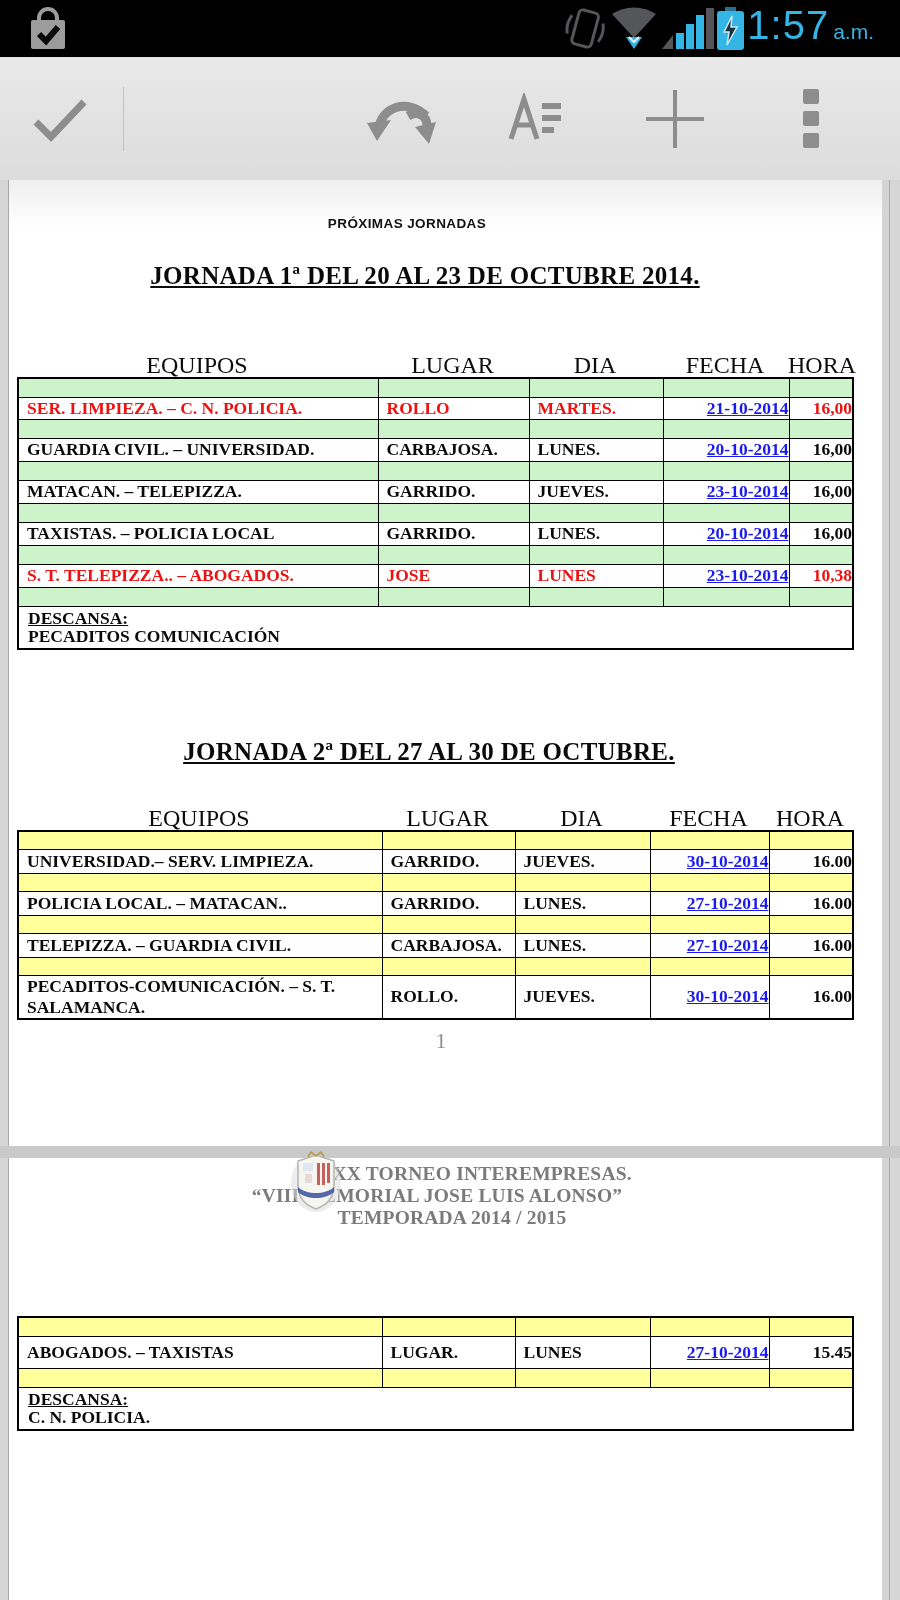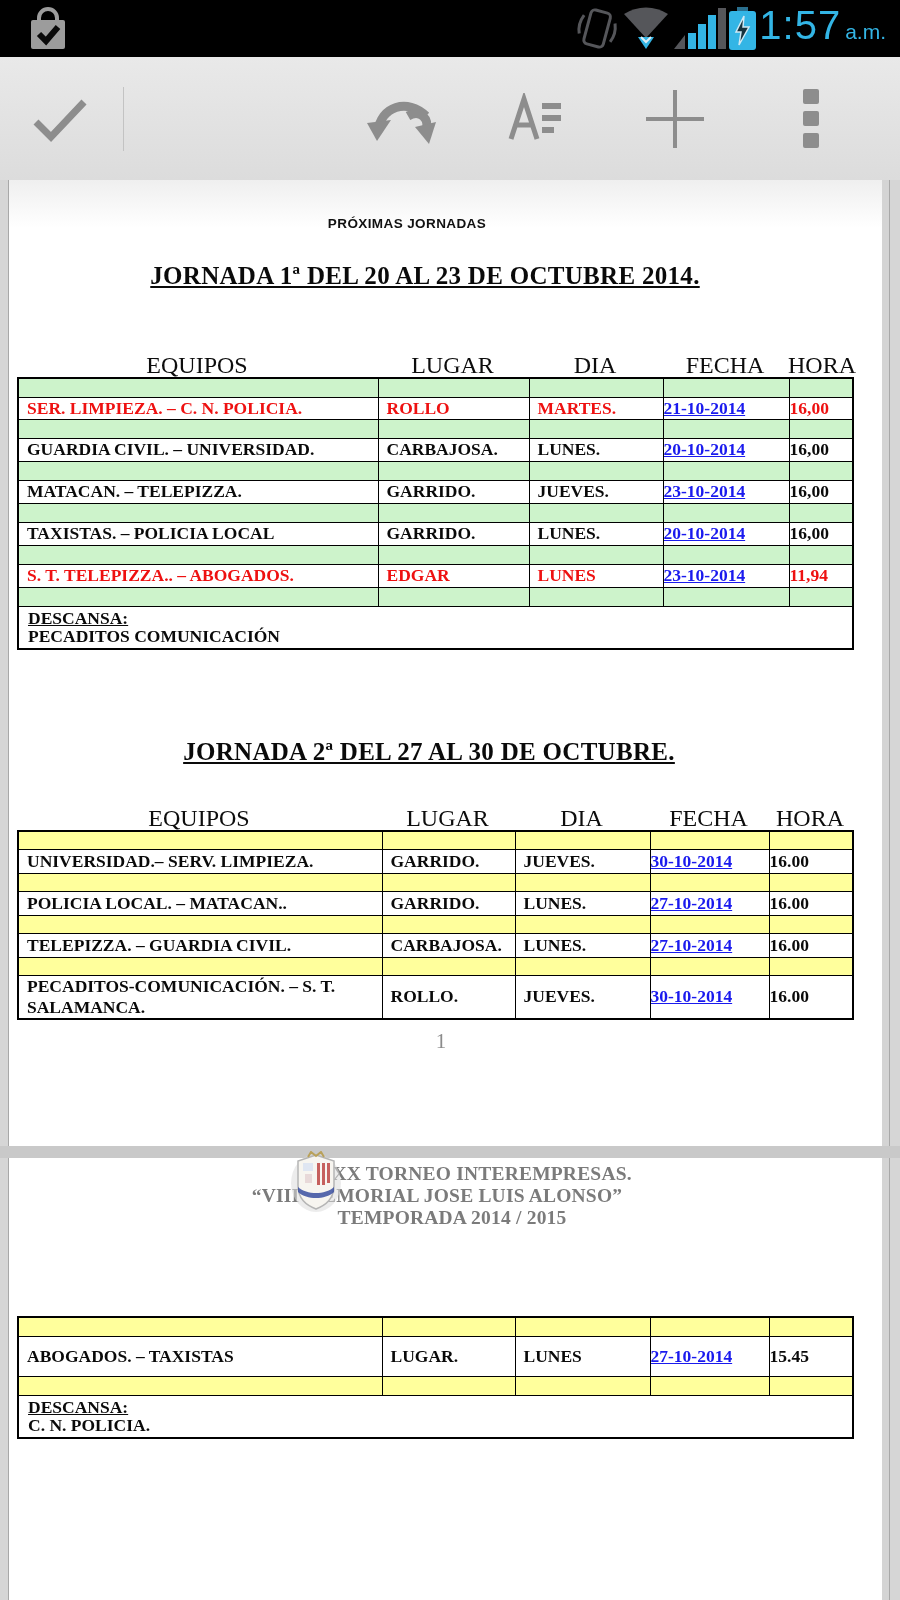--- a/index.html
+++ b/index.html
@@ -1,21 +1,21 @@
 <!DOCTYPE html>
 <html><head>
 <meta charset="utf-8">
 <style>
   html,body{margin:0;padding:0;background:#000;}
   .screen{position:relative;width:900px;height:1600px;overflow:hidden;background:#d4d4d4;
           font-family:"Liberation Serif", serif;}
   
   .statusbar{position:absolute;left:0;top:0;width:900px;height:57px;background:#000;}
   .sb-bag{position:absolute;left:28px;top:7px;}
-  .sb-right{position:absolute;right:14px;top:0;height:57px;display:flex;align-items:center;gap:1px;}
+  .sb-right{position:absolute;right:26px;top:0;height:57px;display:flex;align-items:center;gap:1px;}
   .sb-time{color:#33b5e5;font-family:"Liberation Sans",sans-serif;font-size:40px;line-height:57px;letter-spacing:1px;}
   .sb-ampm{font-size:21px;margin-left:4px;letter-spacing:0;}
   
   .toolbar{position:absolute;left:0;top:57px;width:900px;height:123px;
            background:linear-gradient(#e9e9e9,#dcdcdc);border-bottom:2px solid #b9b9b9;}
   .tb-btn{position:absolute;top:0;height:123px;display:flex;align-items:center;justify-content:center;}
   .tb-divider{position:absolute;left:123px;top:30px;width:1px;height:64px;background:#c3c3c3;}
   
   .doc-area{position:absolute;left:0;top:180px;width:900px;height:1420px;background:#d4d4d4;}
   .edge-strip{position:absolute;top:0;bottom:0;width:8px;background:#d6d6d6;z-index:5;}
@@ -33,21 +33,21 @@
   .doc-h1 span{text-decoration:underline;}
   .h1-1{top:82px;transform:translateX(-16px);}
   .h1-2{top:558px;transform:translateX(-12px);}
   .cols-header{position:absolute;left:17px;width:835px;display:flex;font-size:24px;color:#0d0d0d;}
   .cols-header span{display:block;text-align:center;}
   .sched{position:absolute;left:17px;border-collapse:collapse;table-layout:fixed;width:835px;
          border:2px solid #000;}
   .sched td{border:1px solid #000;padding:0;vertical-align:middle;font-weight:bold;font-size:17.5px;color:#0a0a0a;
             overflow:hidden;}
   .sched tr.data td.c0,.sched tr.data td.c1,.sched tr.data td.c2{padding-left:8px;text-align:left;}
-  .sched tr.data td.c3,.sched tr.data td.c4{text-align:left;}
+  .sched tr.data td.c3,.sched tr.data td.c4{text-align:right;}
   .sched tr.red td{color:#ee1111;}
   .datelink{color:#1a1aee;text-decoration:underline;}
   .rest-cell{padding:2px 0 3px 9px !important;text-align:left;margin-top:46px;}
   .rest-label{text-decoration:underline;line-height:18px;}
   .rest-team{line-height:18px;}
   .page-number{position:absolute;top:849px;left:0;width:100%;text-align:center;color:#8b8b8b;font-size:21px;}
   
   .crest{position:absolute;left:290px;top:-7px;z-index:7;}
   .p2-line{position:absolute;left:0;width:100%;text-align:center;color:#7b7b7b;font-weight:bold;
            font-size:19.5px;letter-spacing:.2px;}
@@ -214,24 +214,24 @@
             </tr>
             <tr class="spacer" style="height: 19px;">
               <td class="c0" style="background: rgb(205, 243, 203);"></td>
               <td class="c1" style="background: rgb(205, 243, 203);"></td>
               <td class="c2" style="background: rgb(205, 243, 203);"></td>
               <td class="c3" style="background: rgb(205, 243, 203);"></td>
               <td class="c4" style="background: rgb(205, 243, 203);"></td>
             </tr>
             <tr class="data red" style="height: 23px;">
               <td class="c0">S. T. TELEPIZZA.. – ABOGADOS.</td>
-              <td class="c1">EDGAR</td>
+              <td class="c1">JOSE</td>
               <td class="c2">LUNES</td>
               <td class="c3"><a class="datelink">23-10-2014</a></td>
-              <td class="c4">11,94</td>
+              <td class="c4">10,38</td>
             </tr>
             <tr class="spacer" style="height: 19px;">
               <td class="c0" style="background: rgb(205, 243, 203);"></td>
               <td class="c1" style="background: rgb(205, 243, 203);"></td>
               <td class="c2" style="background: rgb(205, 243, 203);"></td>
               <td class="c3" style="background: rgb(205, 243, 203);"></td>
               <td class="c4" style="background: rgb(205, 243, 203);"></td>
             </tr>
             <tr class="rest" style="height: 37px;">
               <td colspan="5" class="rest-cell">
@@ -348,21 +348,21 @@
             <col style="width: 84px;">
           </colgroup>
           <tbody>
             <tr class="spacer" style="height: 19px;">
               <td class="c0" style="background: rgb(255, 255, 156);"></td>
               <td class="c1" style="background: rgb(255, 255, 156);"></td>
               <td class="c2" style="background: rgb(255, 255, 156);"></td>
               <td class="c3" style="background: rgb(255, 255, 156);"></td>
               <td class="c4" style="background: rgb(255, 255, 156);"></td>
             </tr>
-            <tr class="data" style="height: 40px;">
+            <tr class="data" style="height: 32px;">
               <td class="c0">ABOGADOS. –  TAXISTAS</td>
               <td class="c1">LUGAR.</td>
               <td class="c2">LUNES</td>
               <td class="c3"><a class="datelink">27-10-2014</a></td>
               <td class="c4">15.45</td>
             </tr>
             <tr class="spacer" style="height: 19px;">
               <td class="c0" style="background: rgb(255, 255, 156);"></td>
               <td class="c1" style="background: rgb(255, 255, 156);"></td>
               <td class="c2" style="background: rgb(255, 255, 156);"></td>

